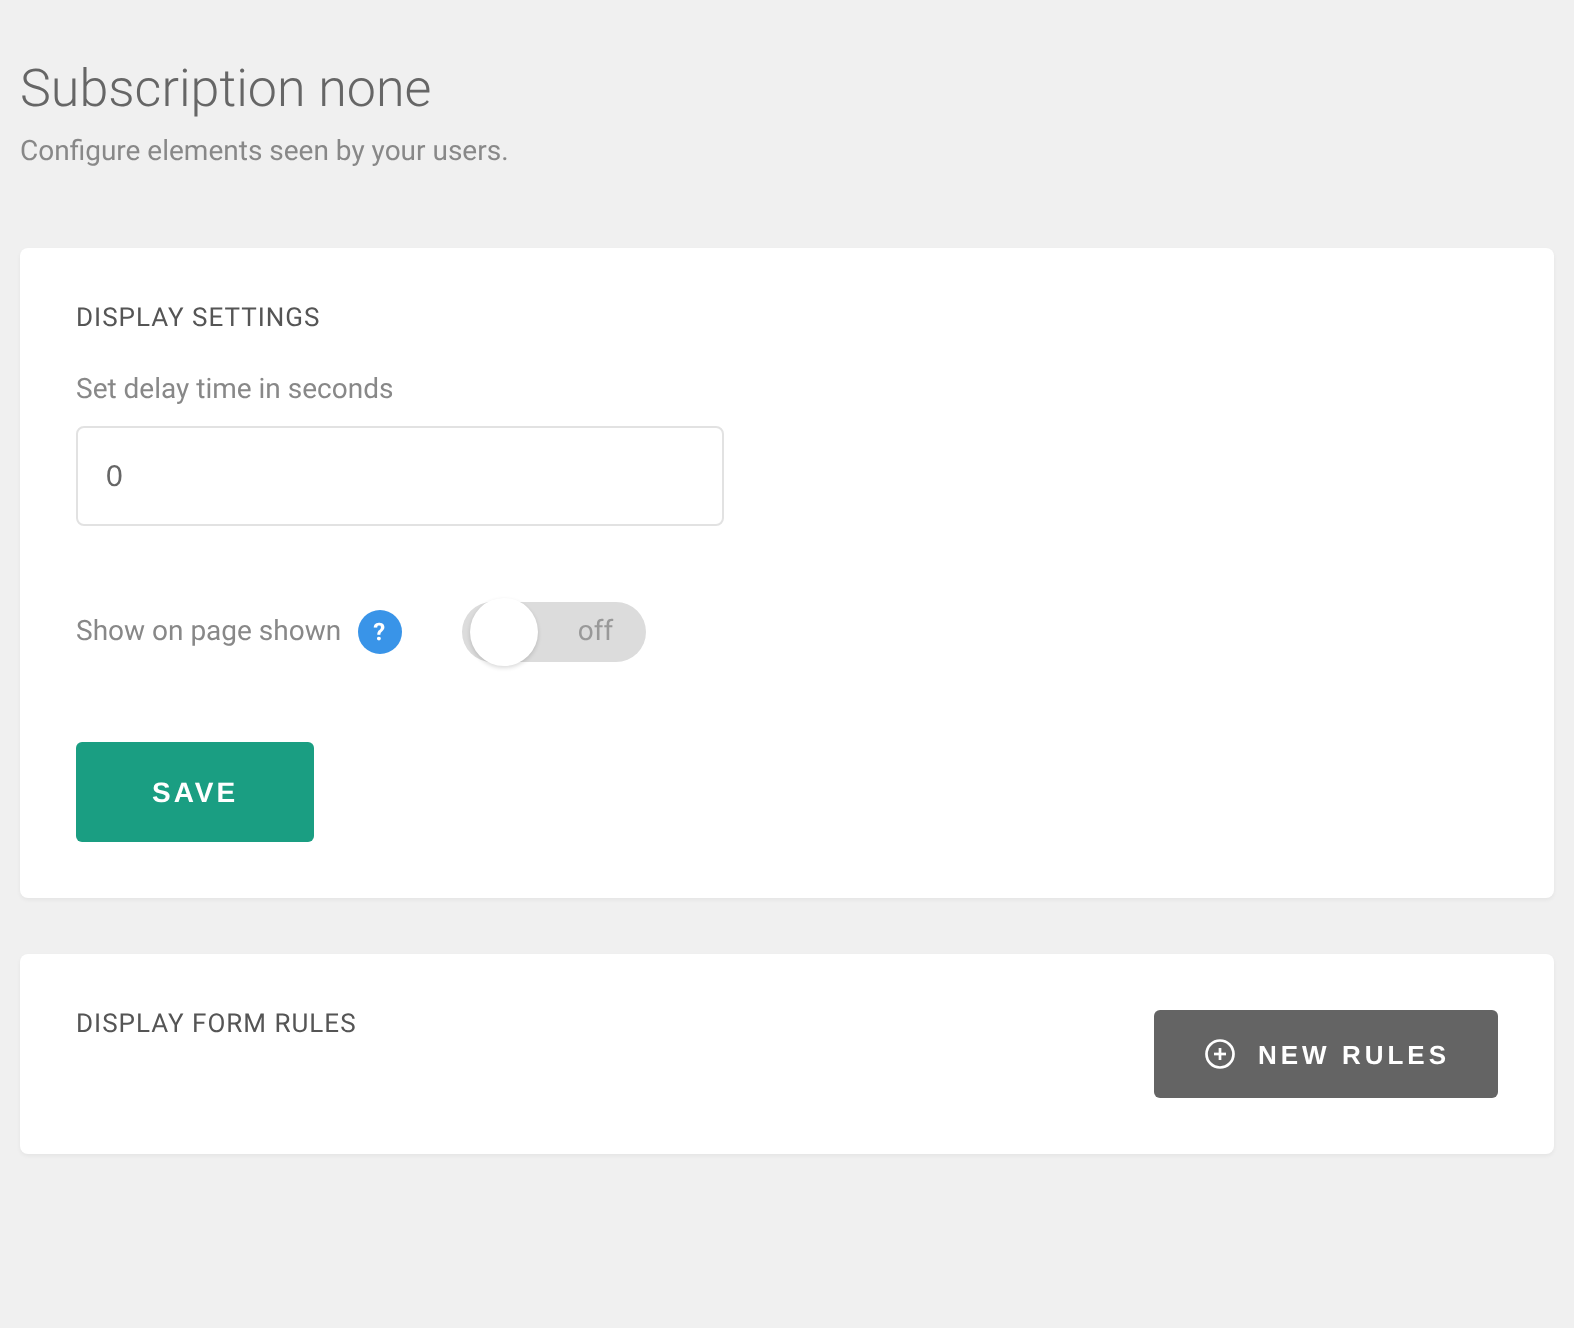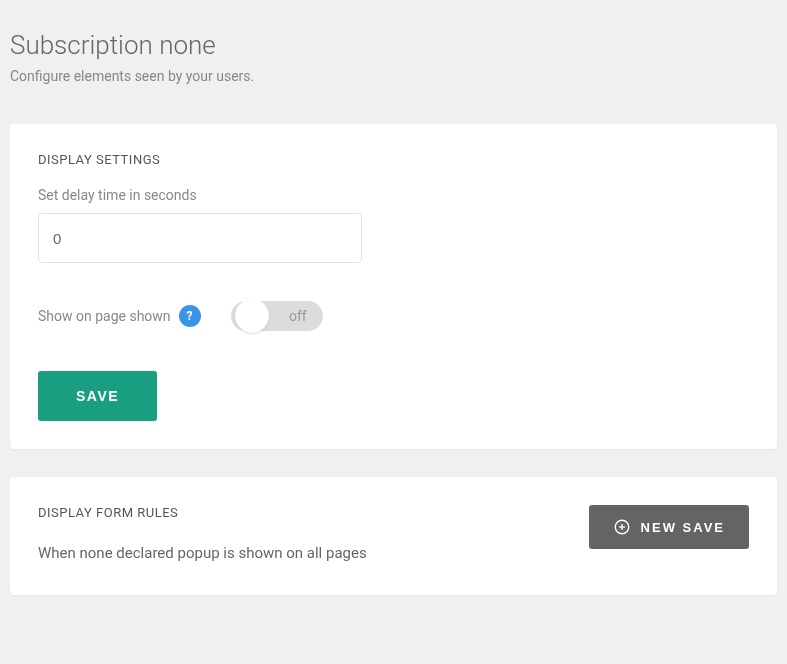--- a/index.html
+++ b/index.html
@@ -184,25 +184,24 @@
   </div>
 
   <div class="button-row">
     <button class="save-btn">SAVE</button>
   </div>
 </div>
 
 <div class="card rules-card">
   <div class="rules-left">
     <h2 class="section-heading">DISPLAY FORM RULES</h2>
-    <p class="rules-desc">When none declared popup is shown on all pages</p>
   </div>
   <button class="new-rule-btn">
     <span class="plus-icon">
       <svg viewBox="0 0 24 24" fill="none" stroke="#fff" stroke-width="1.8">
         <circle cx="12" cy="12" r="9"></circle>
         <line x1="12" y1="8" x2="12" y2="16"></line>
         <line x1="8" y1="12" x2="16" y2="12"></line>
       </svg>
     </span>
-    <span>NEW SAVE</span>
+    <span>NEW RULES</span>
   </button>
 </div>
 
 </body></html>

